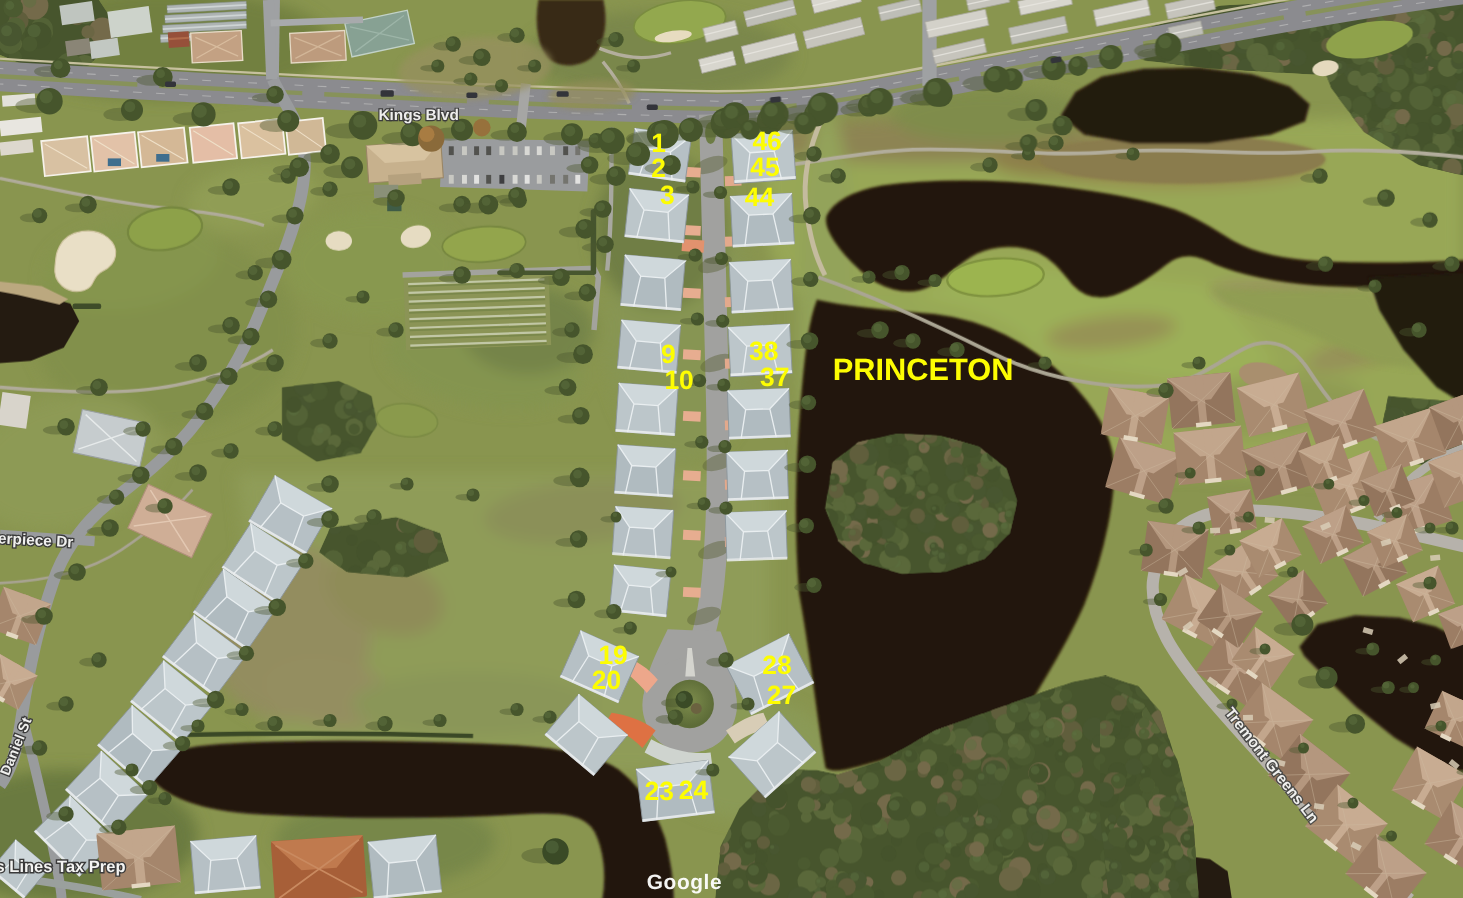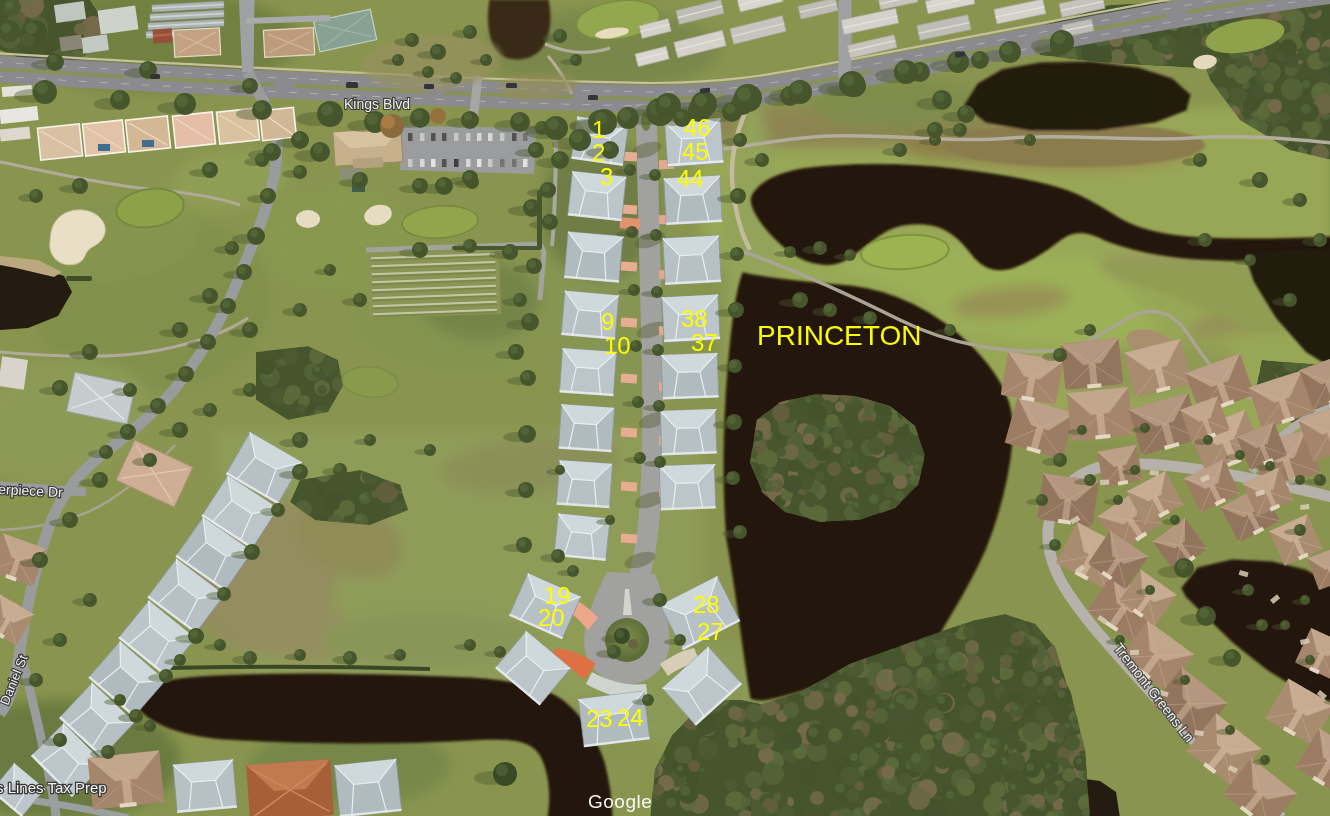--- a/index.html
+++ b/index.html
@@ -1,14 +1,14 @@
 <!DOCTYPE html>
 <html><head><meta charset="utf-8"><style>
 html,body{margin:0;padding:0;background:#222;font-family:"Liberation Sans",sans-serif;}
-#map{position:relative;width:1330px;height:816px;overflow:hidden;}
+#map{position:relative;width:1330px;height:816px;overflow:hidden;font-weight:bold;}
 </style></head><body>
 <div id="map">
 <svg width="1330" height="816" viewBox="0 0 1330 816">
 <defs>
 <filter id="b1" x="-20%" y="-20%" width="140%" height="140%">
           <feGaussianBlur stdDeviation="1.2"></feGaussianBlur>
         </filter>
 <filter id="b2" x="-20%" y="-20%" width="140%" height="140%">
           <feGaussianBlur stdDeviation="3"></feGaussianBlur>
         </filter>

